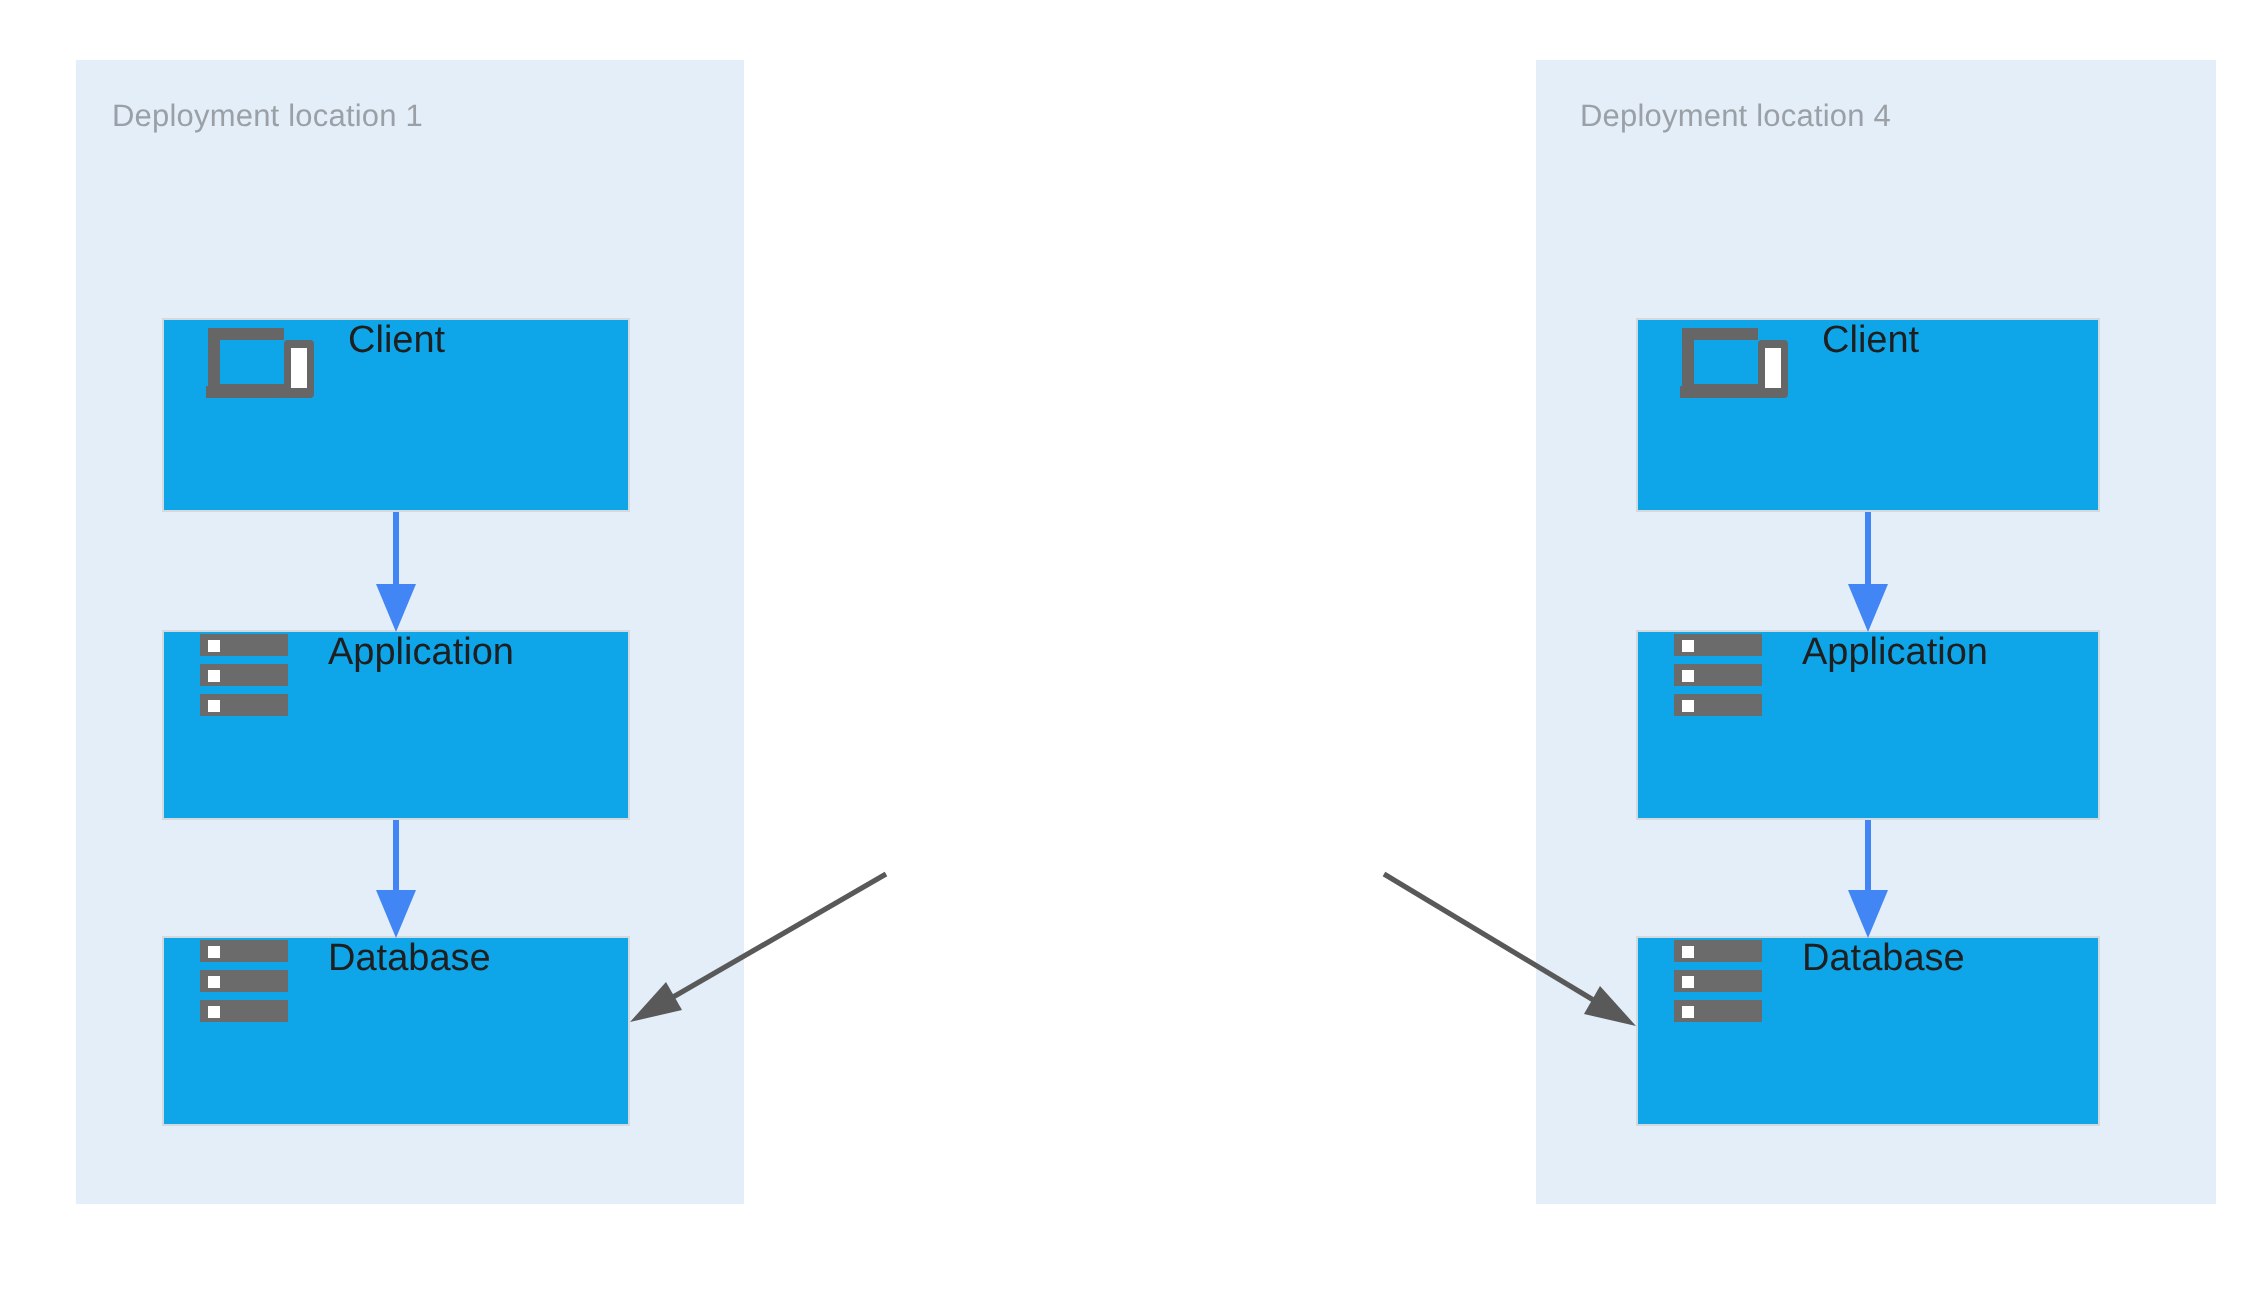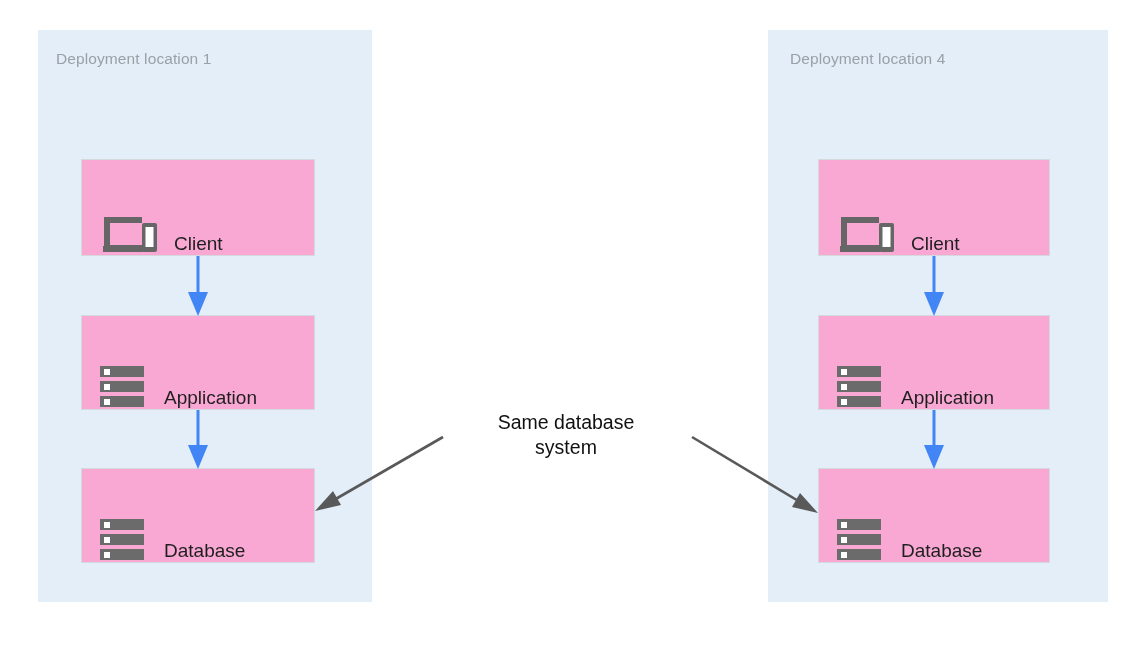--- a/index.html
+++ b/index.html
@@ -19,25 +19,25 @@
   .zone-label{
     position:absolute;
     font-size:15.5px;
     color:#9aa0a6;
     letter-spacing:.1px;
     white-space:nowrap;
   }
 
   .node{
     position:absolute;
-    background:#f9a8d4;
+    background:#0ea5e9;
     border:1px solid #d4d9de;
     box-sizing:border-box;
     display:flex;
-    align-items:flex-end;
+    align-items:flex-start;
     gap:16px;
     padding-left:18px;
   }
   .node-label{
     font-size:19px;
     color:#1f1f1f;
     white-space:nowrap;
   }
 
   
@@ -169,18 +169,14 @@
     <g>
       <line x1="443" y1="437" x2="334" y2="500" stroke="#595959" stroke-width="2.6"></line>
       <path d="M315 511 L341 505 L333 491 Z" fill="#595959"></path>
     </g>
     <g>
       <line x1="692" y1="437" x2="800" y2="502" stroke="#595959" stroke-width="2.6"></line>
       <path d="M818 513 L792 507 L800 493 Z" fill="#595959"></path>
     </g>
   </svg>
 
-  <div class="center-note" style="left:566px;top:410px;transform:translateX(-50%);">
-    <div>Same database</div>
-    <div>system</div>
-  </div>
 
 </div>
 
 </body></html>

